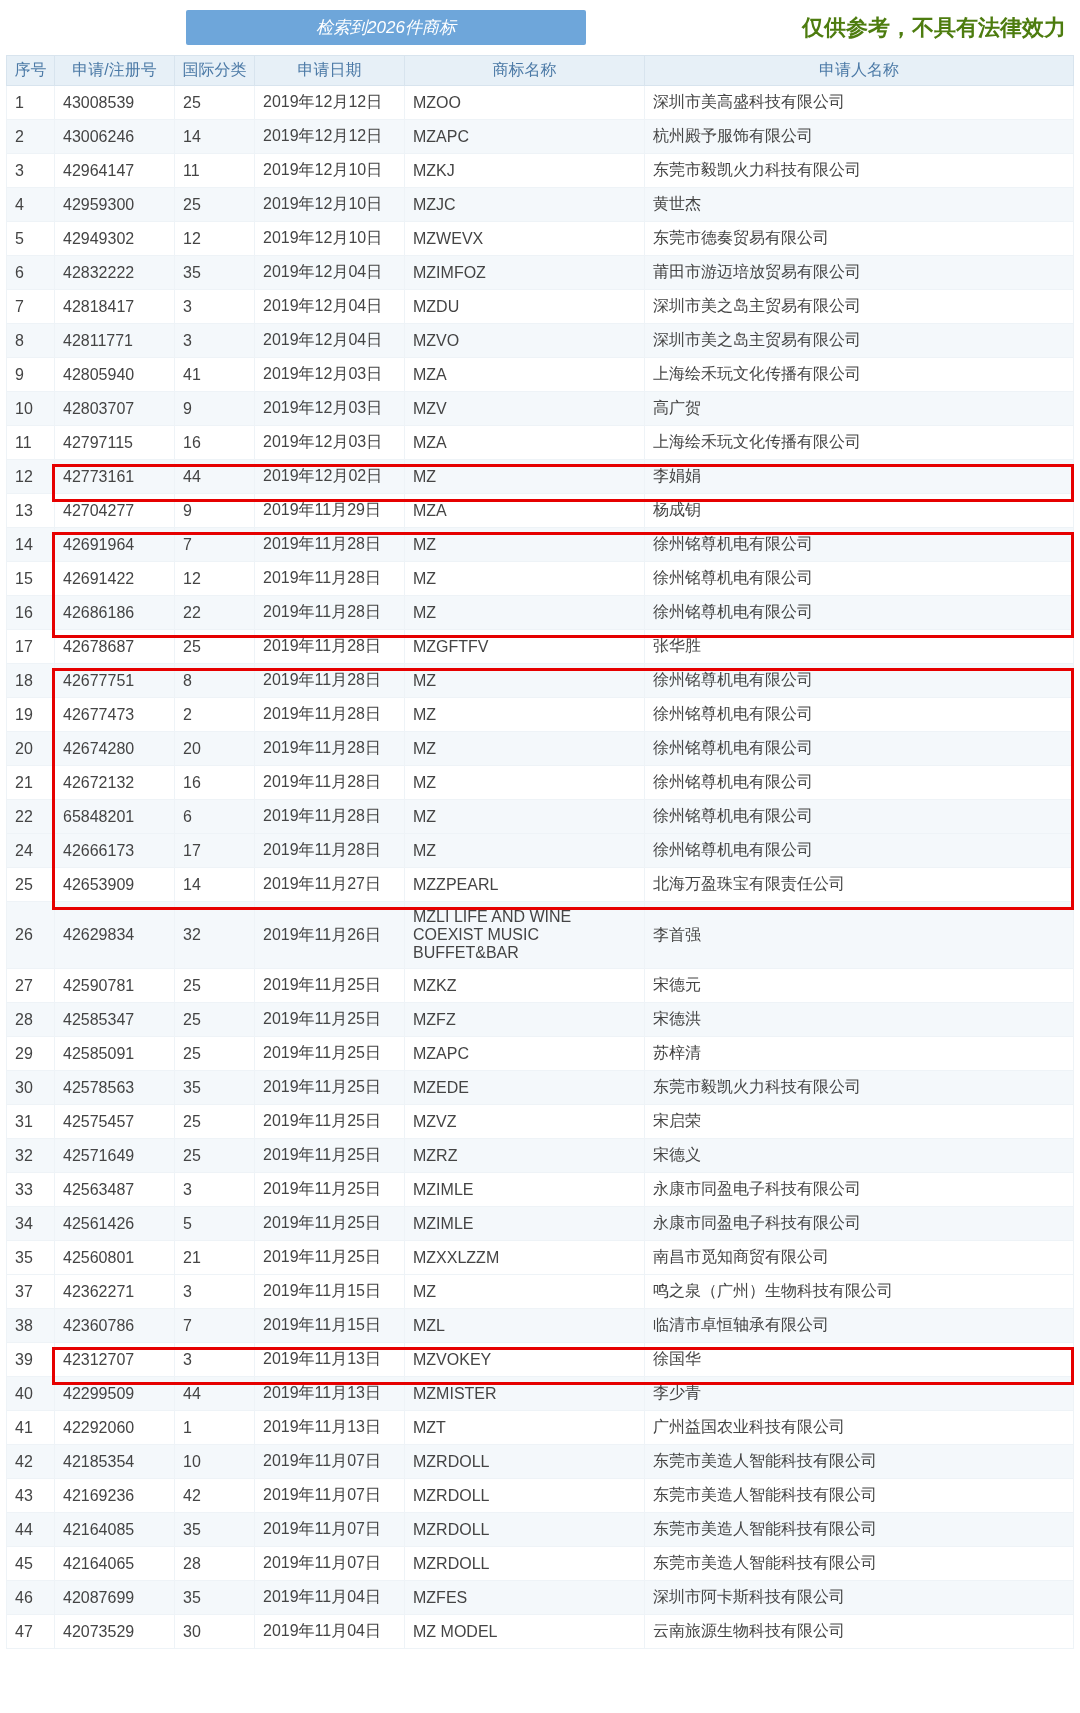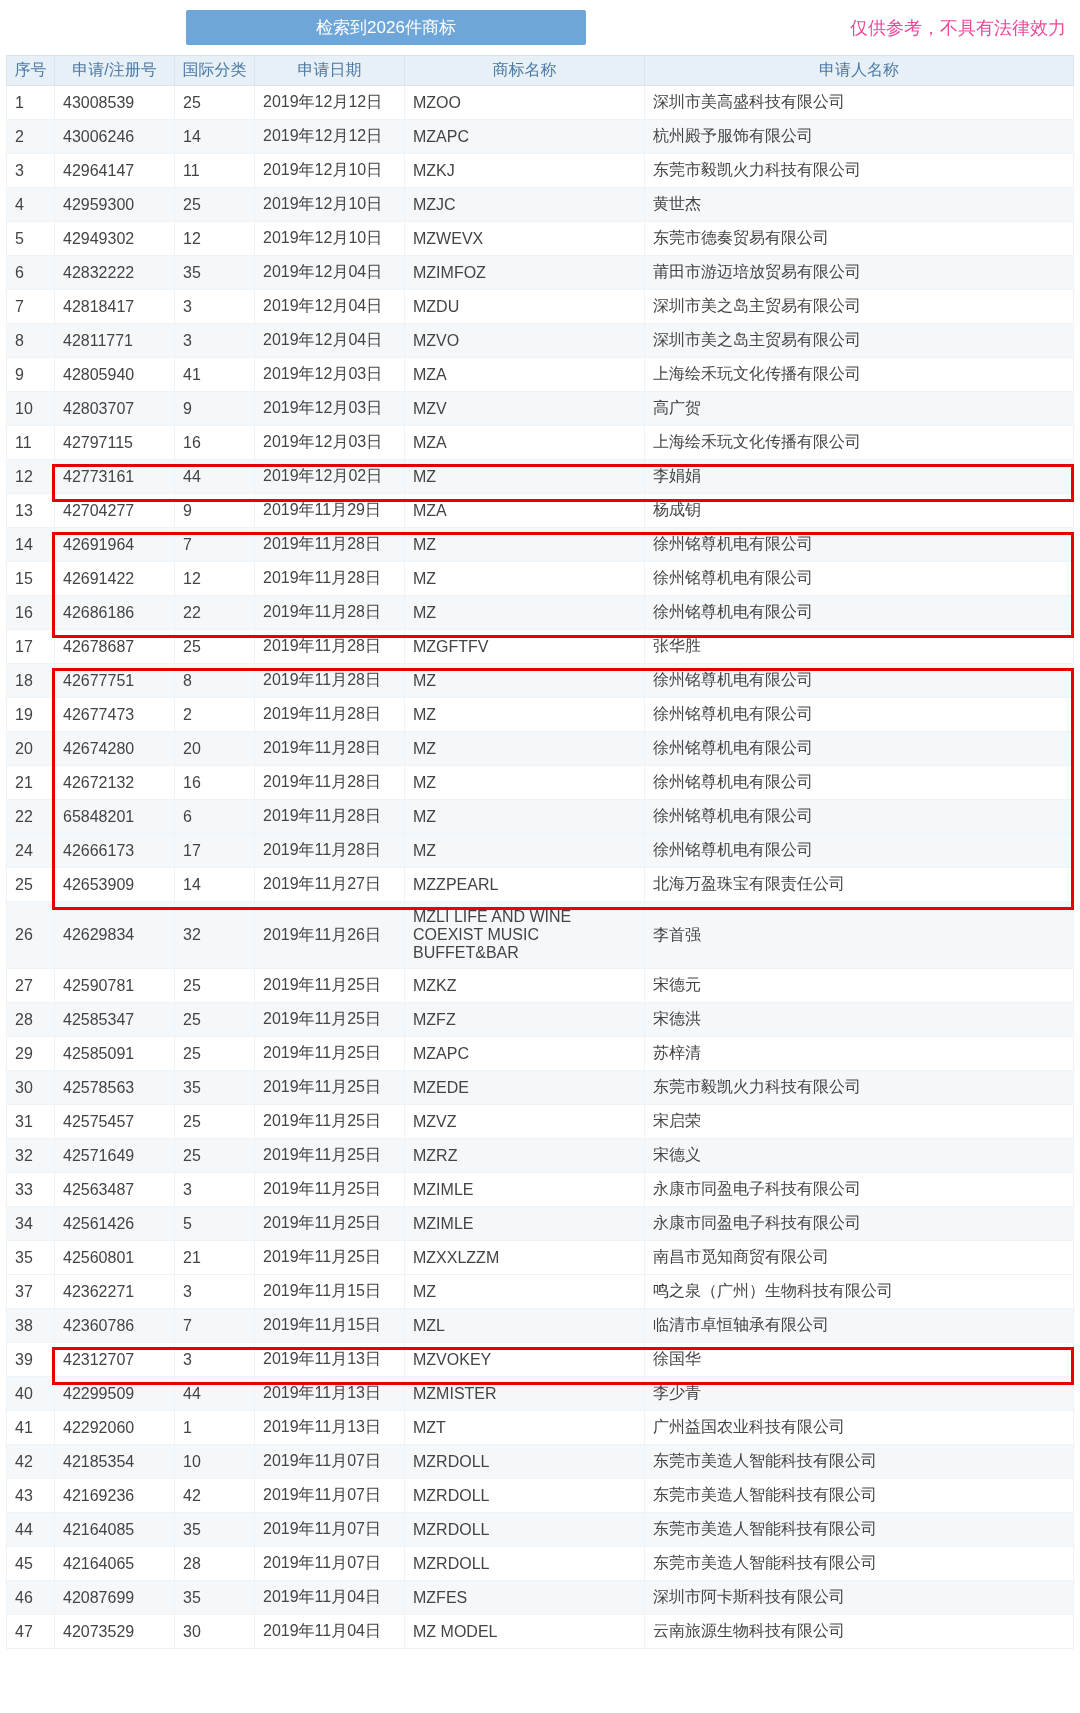--- a/index.html
+++ b/index.html
@@ -18,26 +18,27 @@
   }
   .search-banner {
     flex: 0 0 400px;
     margin-left: 180px;
     background: #6ea6da;
     color: #fff;
     text-align: center;
     padding: 6px 0;
     font-size: 17px;
     border-radius: 2px;
+    font-style: italic;
   }
   .disclaimer {
     margin-left: auto;
-    color: #ec4899;
-    font-weight: normal;
-    font-size: 18px;
+    color: #4d7c0f;
+    font-weight: bold;
+    font-size: 22px;
     padding-right: 8px;
   }
   table.tm-table {
     width: 100%;
     border-collapse: collapse;
     font-size: 16px;
   }
   table.tm-table th {
     background: #e7f0f7;
     color: #4b79a6;

